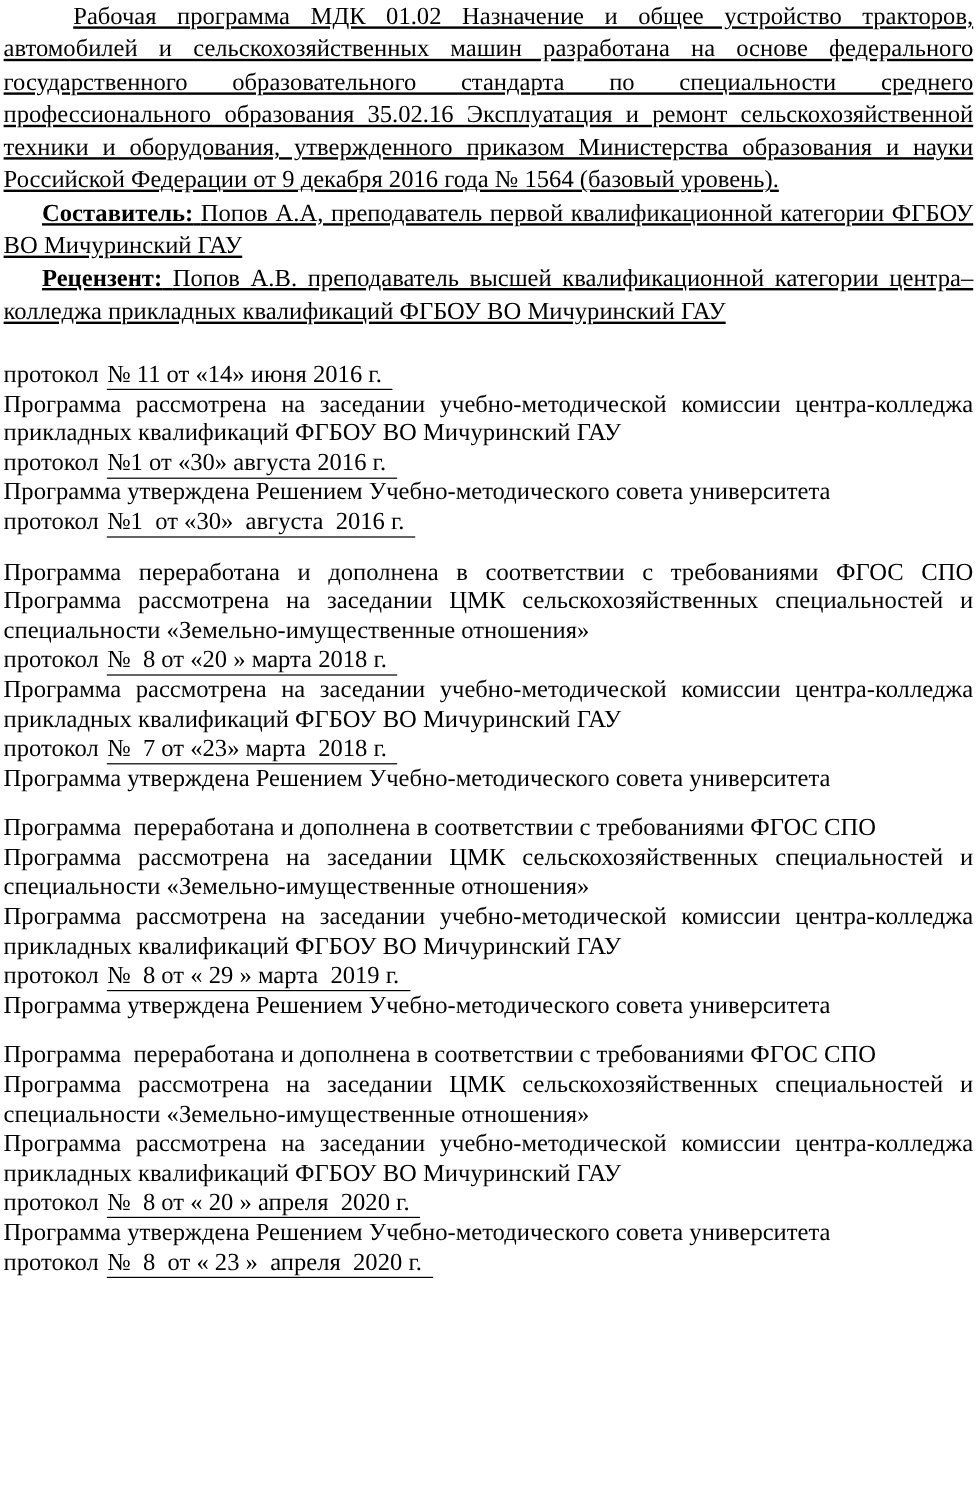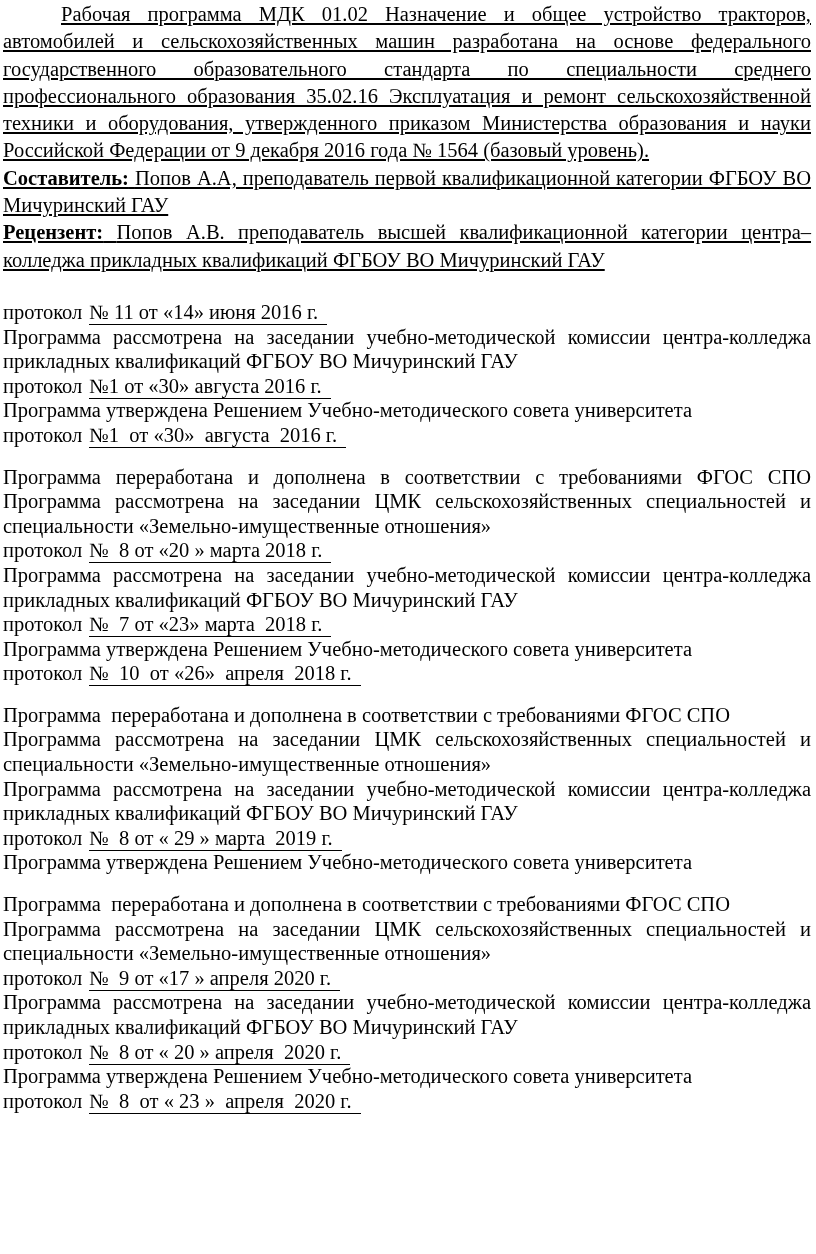--- a/index.html
+++ b/index.html
@@ -10,21 +10,21 @@
     font-size: 20.5px;
     overflow: hidden;
   }
   .page { padding: 1px 5px 0 3px; }
   p { margin: 0; text-align: justify; }
   .s1 { line-height: 27.3px; text-decoration: underline; }
   .block { line-height: 24.6px; }
   .intro { text-indent: 58px; }
   .gap-lg { height: 26px; }
   .gap { height: 17px; }
-  .lbl { font-weight: bold; }
+  .lbl { font-weight: bold; margin-left: 32px; }
   .reworked { text-align: left; white-space: pre-wrap; }
   .reworked.stretch { text-align: justify; text-align-last: justify; white-space: normal; }
   .protocol { text-align: left; white-space: pre-wrap; }
   .protocol .plabel { margin-right: 7px; text-align: center; }
   .protocol .u {
     border-bottom: 1.5px solid #000;
     padding-right: 9px;
     padding-bottom: 1px;
   }
 </style>
@@ -51,38 +51,36 @@
 
   <div class="gap"></div>
 
   <div class="block">
     <p class="reworked stretch">Программа переработана и дополнена в соответствии с требованиями ФГОС СПО</p>
     <p>Программа рассмотрена на заседании ЦМК  сельскохозяйственных специальностей и специальности  «Земельно-имущественные отношения»</p>
     <p class="protocol"><span class="plabel">протокол</span><span class="u">№  8 от «20 » марта 2018 г.</span></p>
     <p>Программа рассмотрена на заседании учебно-методической комиссии центра-колледжа прикладных квалификаций ФГБОУ ВО Мичуринский ГАУ</p>
     <p class="protocol"><span class="plabel">протокол</span><span class="u">№  7 от «23» марта  2018 г.</span></p>
     <p>Программа утверждена Решением Учебно-методического совета университета</p>
-    <p class="protocol"><span class="plabel">протокол</span><span class="u">№  10  от «26»  апреля  2018 г.</span></p>
   </div>
 
   <div class="gap"></div>
 
   <div class="block">
     <p class="reworked">Программа  переработана и дополнена в соответствии с требованиями ФГОС СПО</p>
     <p>Программа рассмотрена на заседании ЦМК сельскохозяйственных специальностей и специальности  «Земельно-имущественные отношения»</p>
     <p>Программа рассмотрена на заседании учебно-методической комиссии центра-колледжа прикладных квалификаций ФГБОУ ВО Мичуринский ГАУ</p>
     <p class="protocol"><span class="plabel">протокол</span><span class="u">№  8 от « 29 » марта  2019 г.</span></p>
     <p>Программа утверждена Решением Учебно-методического совета университета</p>
   </div>
 
   <div class="gap"></div>
 
   <div class="block">
     <p class="reworked">Программа  переработана и дополнена в соответствии с требованиями ФГОС СПО</p>
     <p>Программа рассмотрена на заседании ЦМК сельскохозяйственных специальностей и специальности  «Земельно-имущественные отношения»</p>
-    <p class="protocol"><span class="plabel">протокол</span><span class="u">№  9 от «17 » апреля 2020 г.</span></p>
     <p>Программа рассмотрена на заседании учебно-методической комиссии центра-колледжа прикладных квалификаций ФГБОУ ВО Мичуринский ГАУ</p>
     <p class="protocol"><span class="plabel">протокол</span><span class="u">№  8 от « 20 » апреля  2020 г.</span></p>
     <p>Программа утверждена Решением Учебно-методического совета университета</p>
     <p class="protocol"><span class="plabel">протокол</span><span class="u">№  8  от « 23 »  апреля  2020 г.</span></p>
   </div>
 
 </div>
 
 </body></html>

